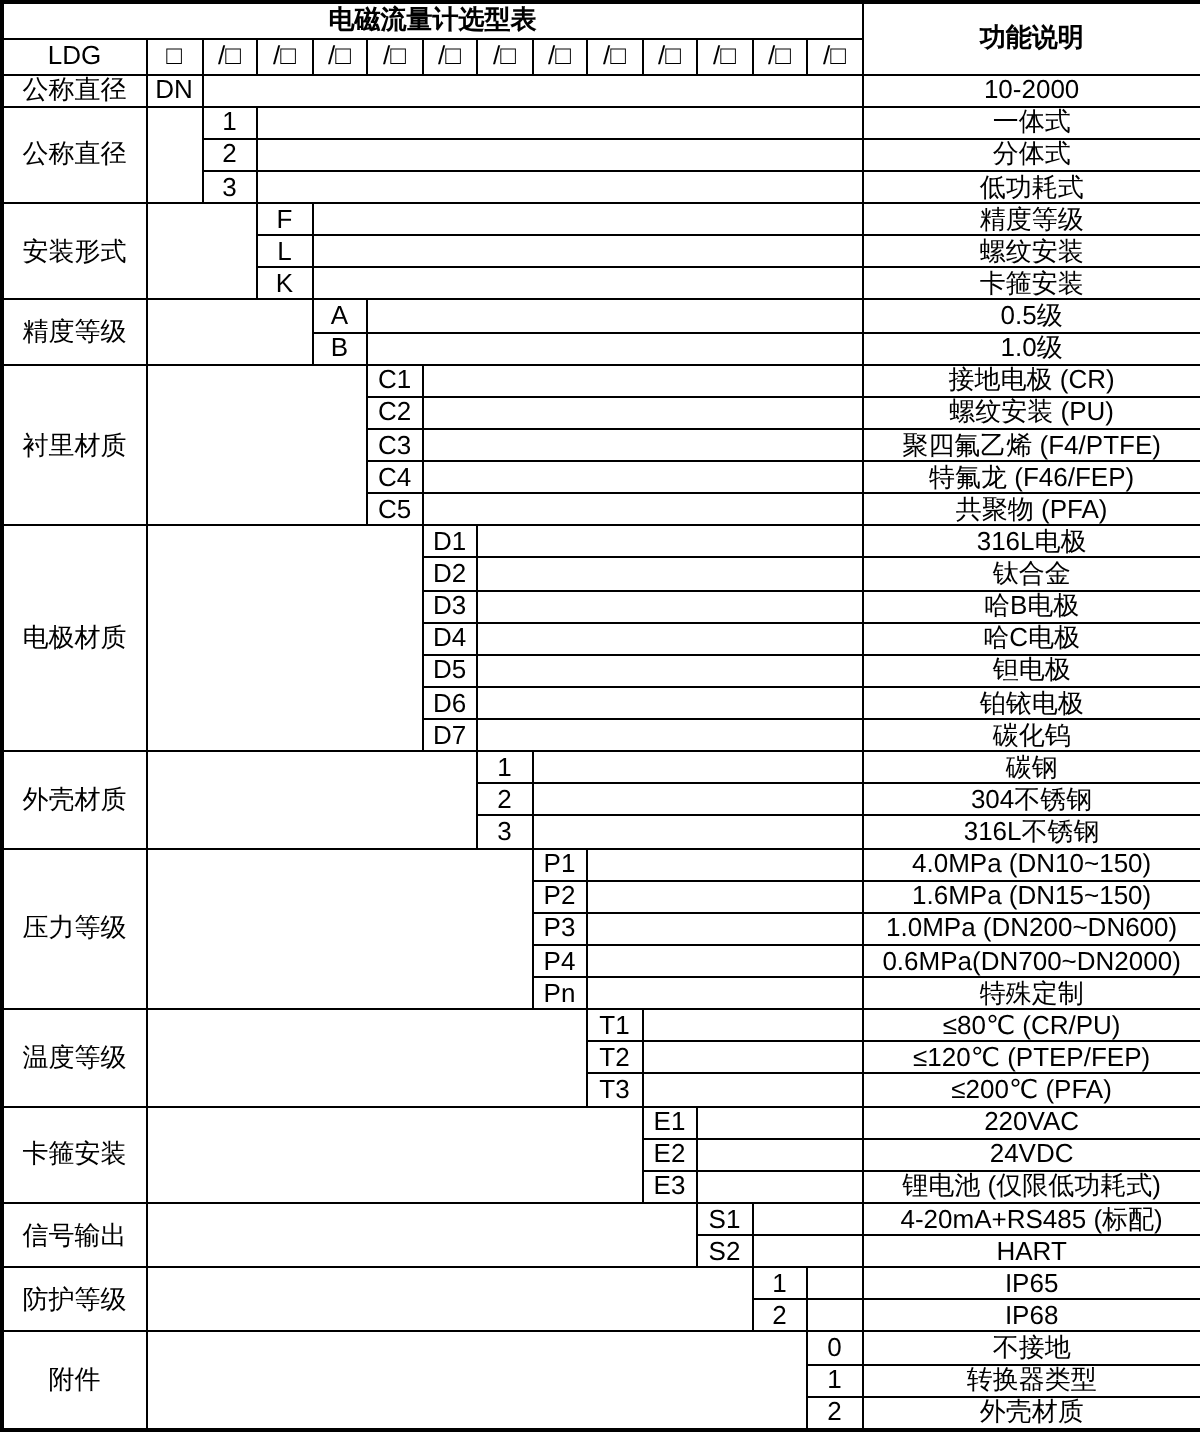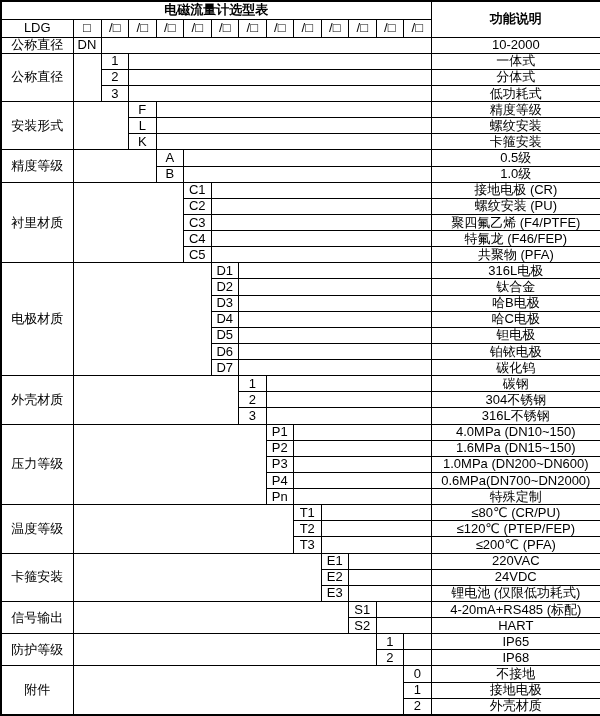--- a/index.html
+++ b/index.html
@@ -280,20 +280,20 @@
         <td class="desc">IP68</td>
       </tr>
       <tr>
         <td rowspan="3" class="cat gtop">附件</td>
         <td colspan="12" rowspan="3" class="gtop"></td>
         <td class="code gtop">0</td>
         <td class="desc gtop">不接地</td>
       </tr>
       <tr>
         <td class="code">1</td>
-        <td class="desc">接地电极</td>
+        <td class="desc">转换器类型</td>
       </tr>
       <tr>
         <td class="code">2</td>
         <td class="desc">外壳材质</td>
       </tr>
     </tbody>
 </table>
 
 </body></html>

